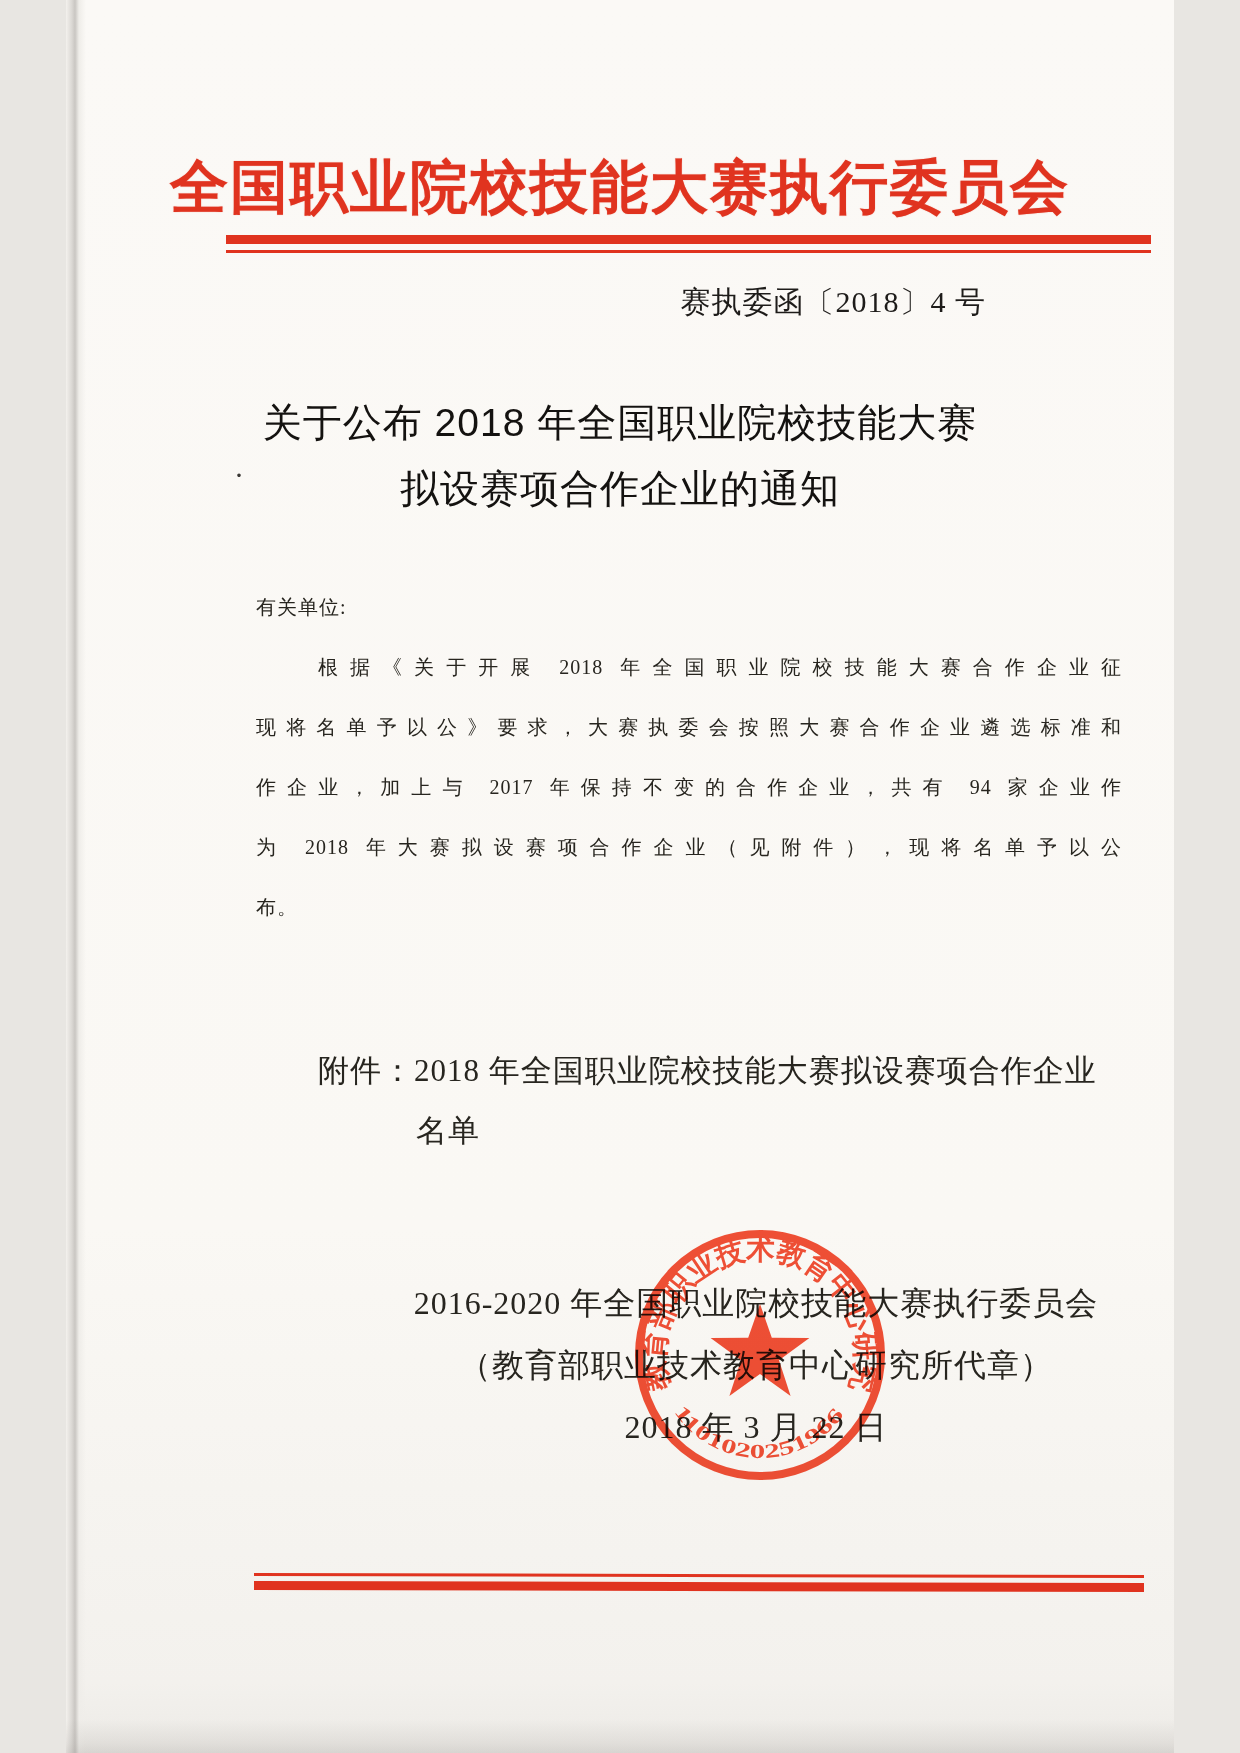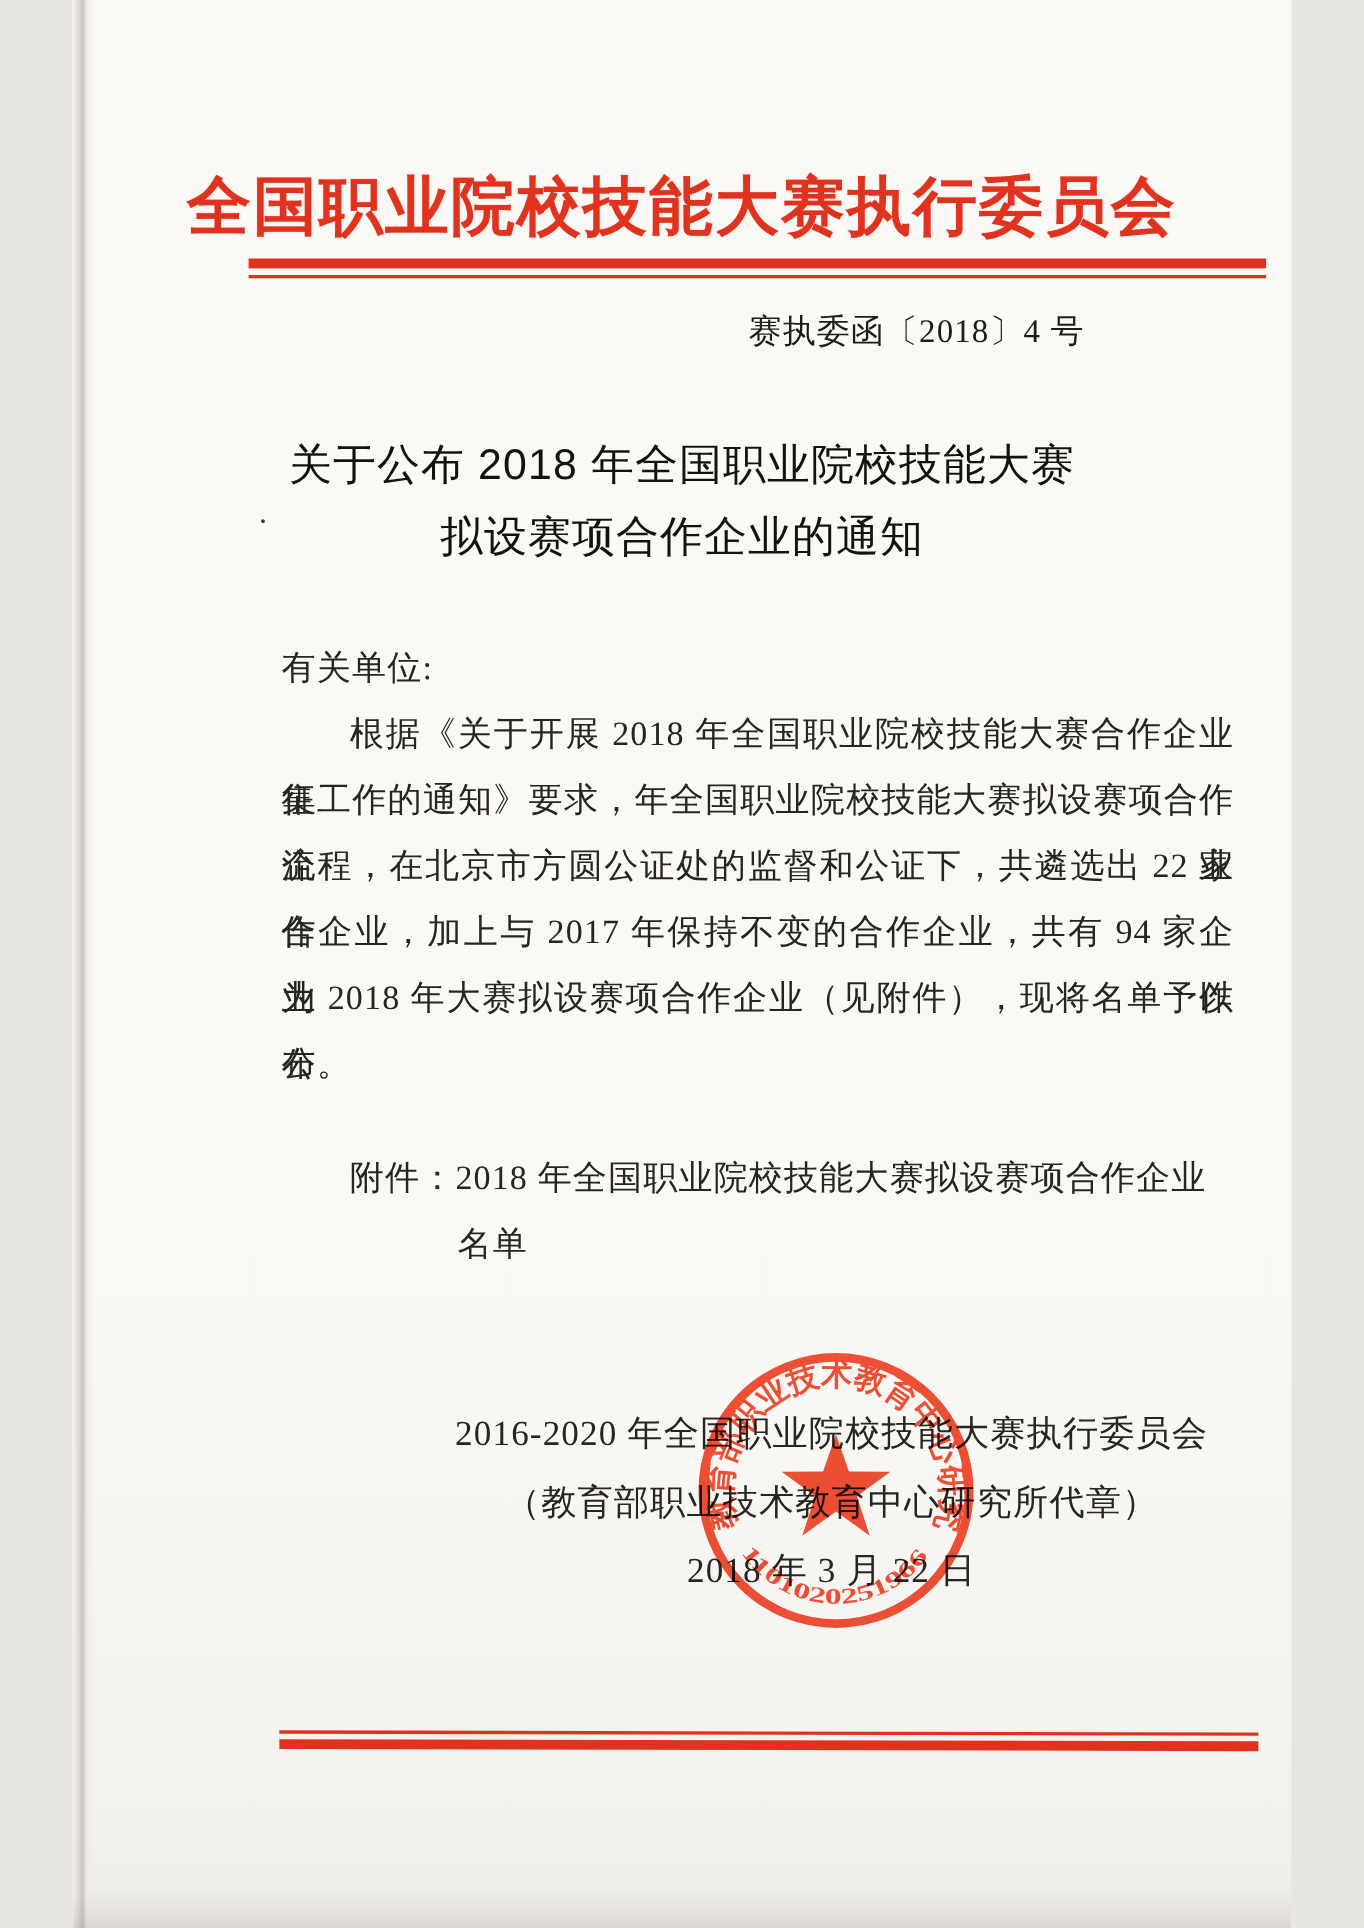--- a/index.html
+++ b/index.html
@@ -46,21 +46,21 @@
     font-weight:normal;
     font-size:39px;line-height:66px;letter-spacing:1px;
     color:#141210;
   }
   .stray-dot{
     position:absolute;left:168px;top:458px;
     font-size:30px;color:#3a3835;
   }
   .body-block{
     position:absolute;left:190px;top:577px;width:866px;
-    font-size:31px;letter-spacing:1px;color:#27251f;
+    font-size:20px;letter-spacing:1px;color:#27251f;
   }
   .body-block .line{height:60px;line-height:60px;}
   .line.just{
     text-align:justify;text-align-last:justify;
     text-justify:inter-ideograph;
   }
   .line.indent{text-indent:62px;}
   .attach-block{
     position:absolute;left:190px;top:1041px;width:880px;
     font-size:31px;letter-spacing:1px;color:#27251f;
@@ -101,22 +101,21 @@
   <div class="doc-title">
     <div>关于公布 2018 年全国职业院校技能大赛</div>
     <div>拟设赛项合作企业的通知</div>
   </div>
 
   <div class="stray-dot">·</div>
 
   <div class="body-block">
     <div class="line">有关单位:</div>
     <div class="line just indent">根据《关于开展 2018 年全国职业院校技能大赛合作企业征</div>
-    <div class="line just">集工作的通知》要求，年全国职业院校技能大赛拟设赛项合作企业</div>
-    <div class="line just">流程，在北京市方圆公证处的监督和公证下，共遴选出 22 家合</div>
+    <div class="line just">现将名单予以公》要求，大赛执委会按照大赛合作企业遴选标准和</div>
     <div class="line just">作企业，加上与 2017 年保持不变的合作企业，共有 94 家企业作</div>
     <div class="line just">为 2018 年大赛拟设赛项合作企业（见附件），现将名单予以公</div>
     <div class="line">布。</div>
   </div>
 
   <div class="attach-block">
     <div class="line indent">附件：2018 年全国职业院校技能大赛拟设赛项合作企业</div>
     <div class="line indent2">名单</div>
   </div>
 

